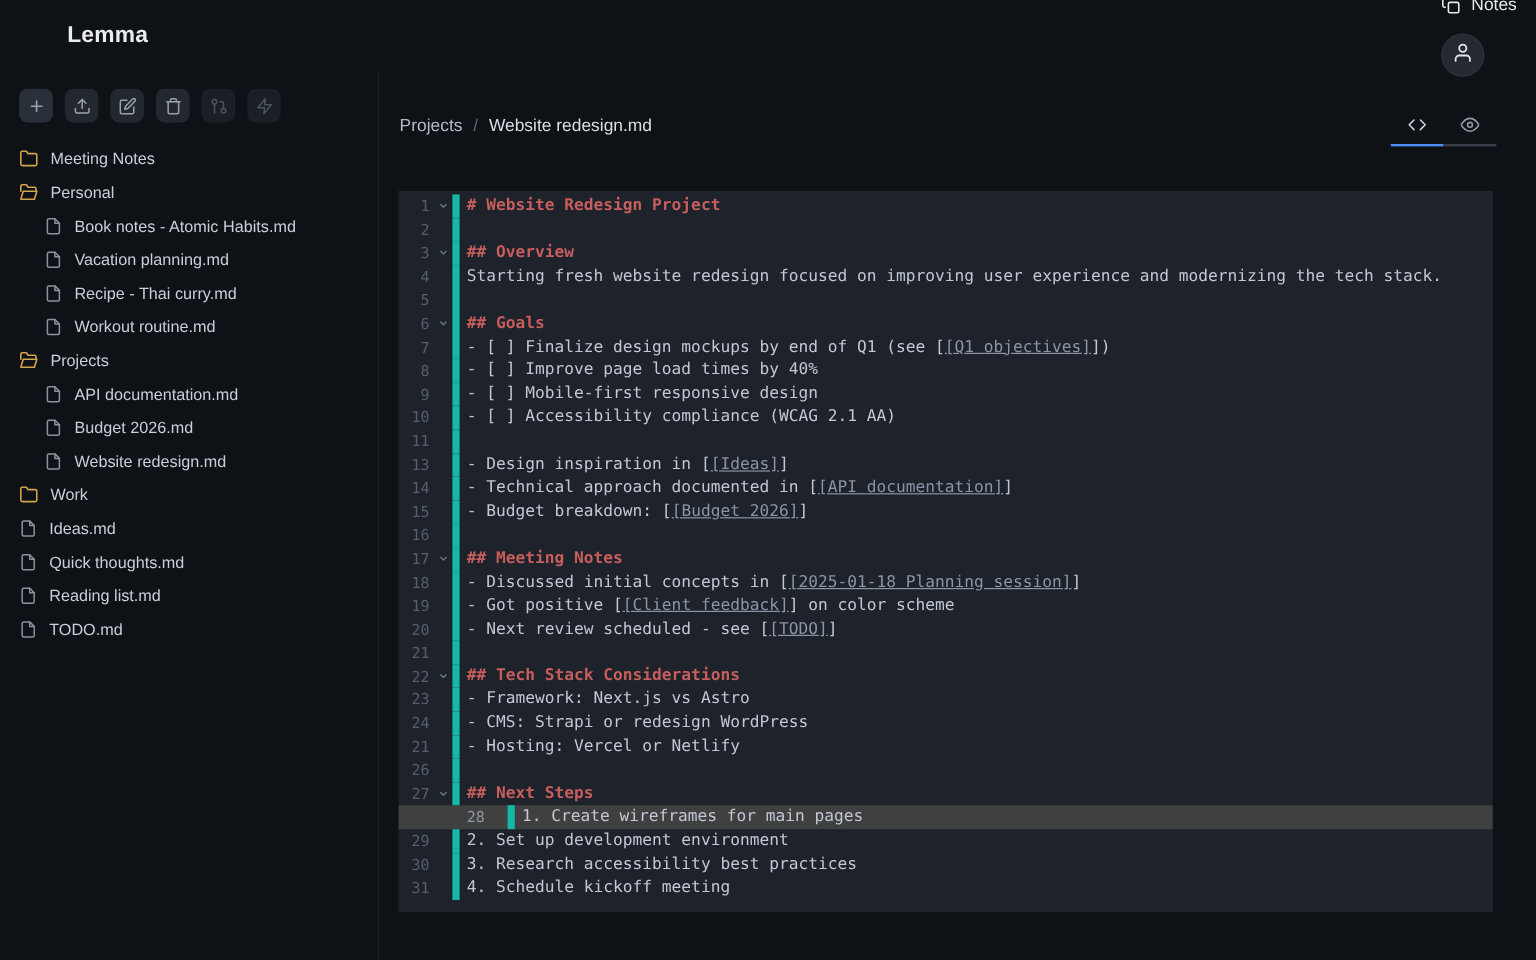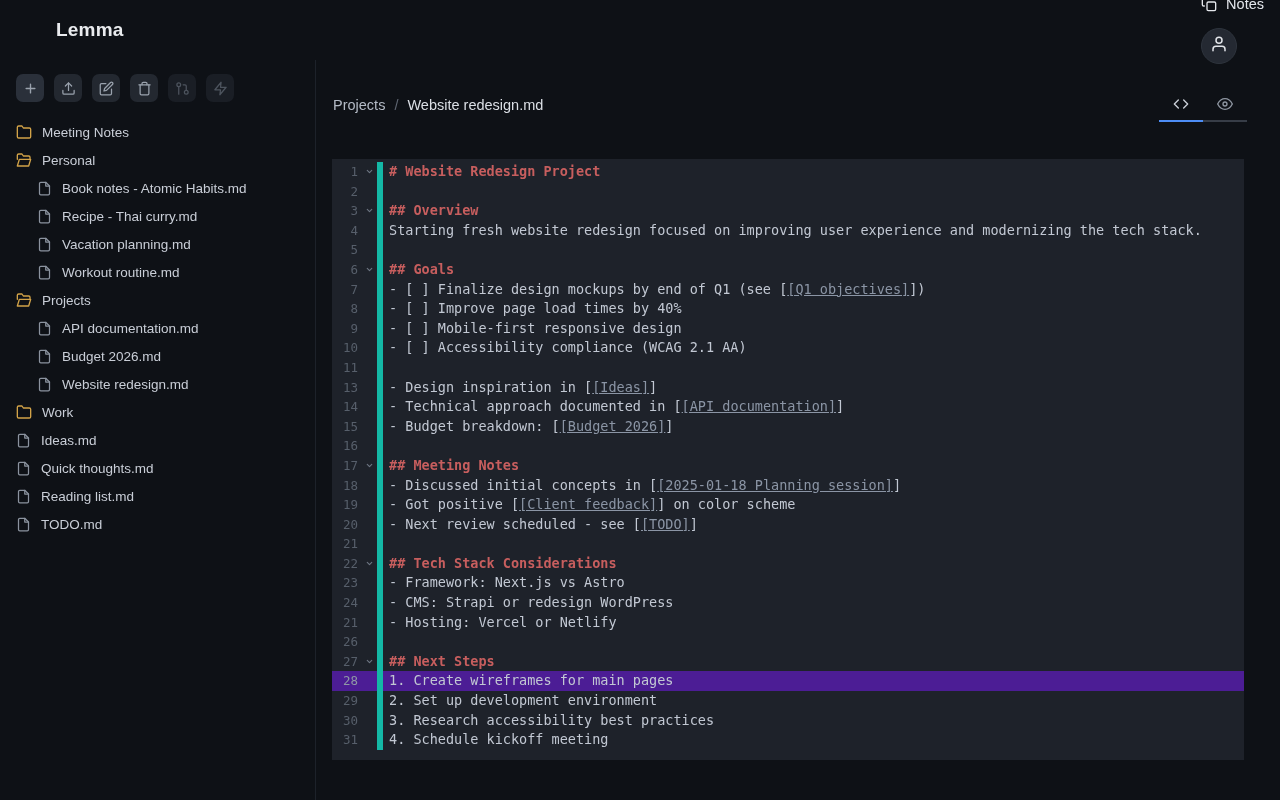--- a/index.html
+++ b/index.html
@@ -82,21 +82,21 @@
   .editor {
     margin: 37px 36px 0 16px;
     height: 601px;
     background: #1e222a;
     overflow: hidden;
     font-family: "DejaVu Sans Mono", monospace;
     font-size: 13.5px;
     padding-top: 3px;
   }
   .eline { display: flex; height: 19.6px; line-height: 19.6px; white-space: pre; }
-  .eline.active { background: #4c1d95; }
+  .eline.active { background: #404040; padding-left: 46px; }
   .eline.active .ln { color: #8f98a5; }
   .ln { flex: 0 0 30px; text-align: right; color: #575f6b; padding-right: 4px; font-size: 12.5px; }
   .fold { flex: 0 0 15px; display: flex; align-items: center; justify-content: center; color: #6d7683; }
   .codecell { flex: 1; border-left: 6px solid #14b8a6; padding-left: 6px; overflow: hidden; }
   .seg-heading { color: #c75e5e; font-weight: bold; }
   .seg-text { color: #c2c8d3; }
   .seg-link { color: #8b95a5; text-decoration: underline; cursor: pointer; }
 </style>
 </head>
 <body>
@@ -201,30 +201,30 @@
         </span>
         <span class="tlabel">Book notes - Atomic Habits.md</span>
       </div>
       <div class="tree-item child">
         <span class="ticon file">
           <svg width="15" height="15" viewBox="0 0 24 24" fill="none" stroke="currentColor" stroke-width="2" stroke-linecap="round" stroke-linejoin="round">
             <path d="M14 2H6a2 2 0 0 0-2 2v16a2 2 0 0 0 2 2h12a2 2 0 0 0 2-2V8z"></path>
             <polyline points="14 2 14 8 20 8"></polyline>
           </svg>
         </span>
+        <span class="tlabel">Vacation planning.md</span>
+      </div>
+      <div class="tree-item child">
+        <span class="ticon file">
+          <svg width="15" height="15" viewBox="0 0 24 24" fill="none" stroke="currentColor" stroke-width="2" stroke-linecap="round" stroke-linejoin="round">
+            <path d="M14 2H6a2 2 0 0 0-2 2v16a2 2 0 0 0 2 2h12a2 2 0 0 0 2-2V8z"></path>
+            <polyline points="14 2 14 8 20 8"></polyline>
+          </svg>
+        </span>
         <span class="tlabel">Recipe - Thai curry.md</span>
-      </div>
-      <div class="tree-item child">
-        <span class="ticon file">
-          <svg width="15" height="15" viewBox="0 0 24 24" fill="none" stroke="currentColor" stroke-width="2" stroke-linecap="round" stroke-linejoin="round">
-            <path d="M14 2H6a2 2 0 0 0-2 2v16a2 2 0 0 0 2 2h12a2 2 0 0 0 2-2V8z"></path>
-            <polyline points="14 2 14 8 20 8"></polyline>
-          </svg>
-        </span>
-        <span class="tlabel">Vacation planning.md</span>
       </div>
       <div class="tree-item child">
         <span class="ticon file">
           <svg width="15" height="15" viewBox="0 0 24 24" fill="none" stroke="currentColor" stroke-width="2" stroke-linecap="round" stroke-linejoin="round">
             <path d="M14 2H6a2 2 0 0 0-2 2v16a2 2 0 0 0 2 2h12a2 2 0 0 0 2-2V8z"></path>
             <polyline points="14 2 14 8 20 8"></polyline>
           </svg>
         </span>
         <span class="tlabel">Workout routine.md</span>
       </div>

